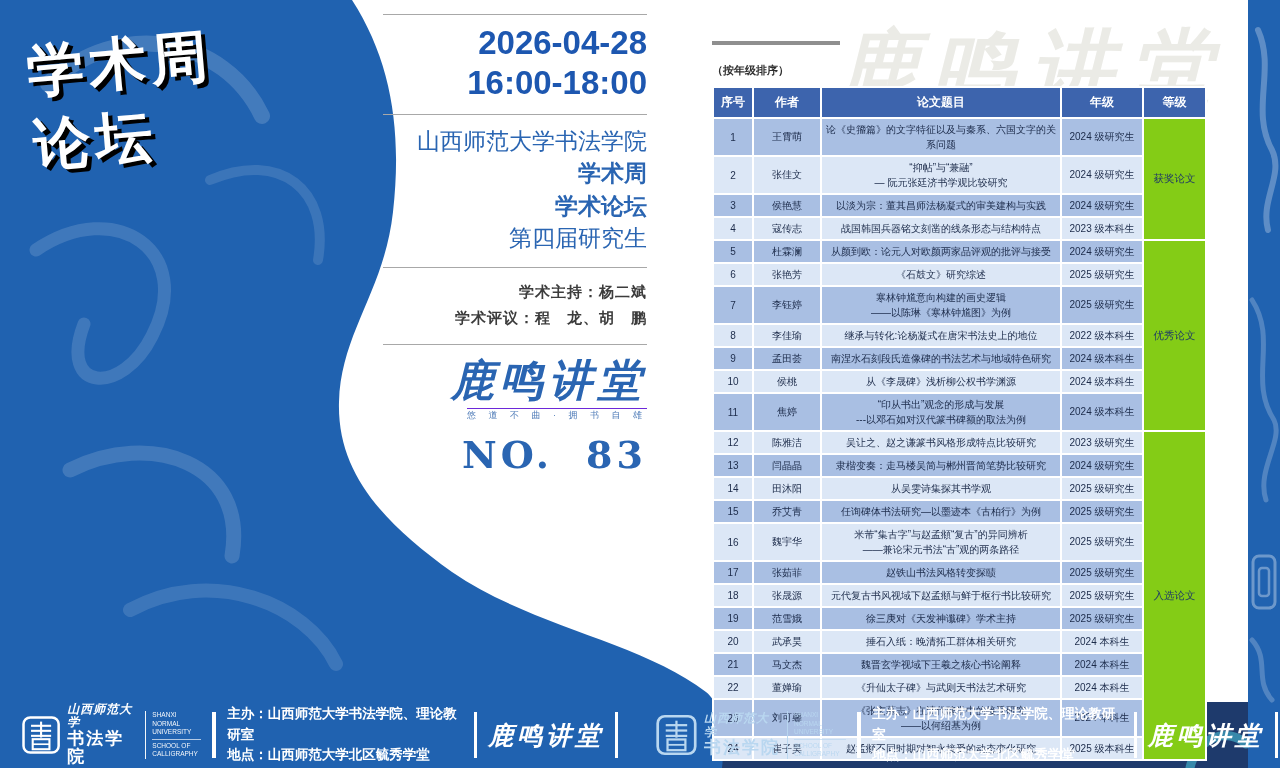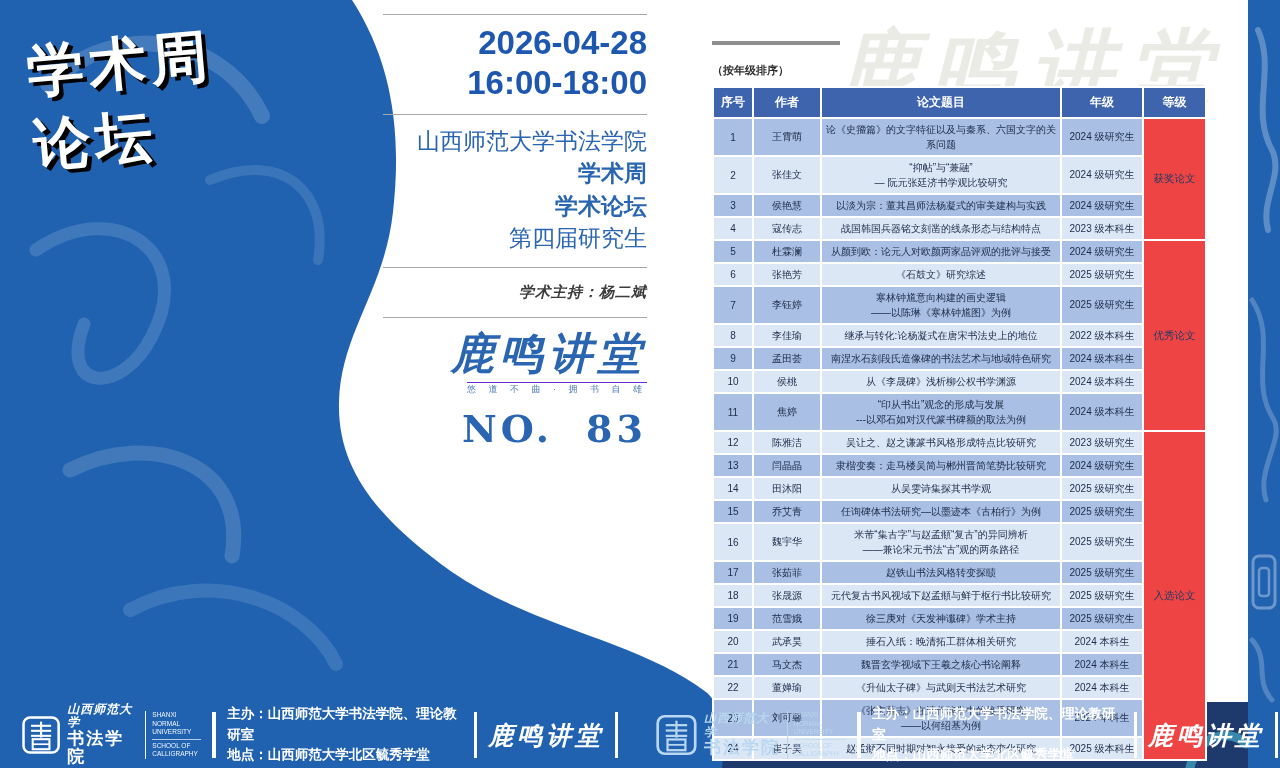--- a/index.html
+++ b/index.html
@@ -17,41 +17,41 @@
     font-weight:900;font-size:57px;line-height:1.3;letter-spacing:5px;
     text-shadow:4px 4px 0 #000;transform:rotate(-5deg);}
 
   
   .mid{position:absolute;left:383px;top:14px;width:264px;z-index:2;text-align:right;}
   .mid-hr{border:0;border-top:1px solid #a8a8a8;margin:0;}
   .date-block{margin:8px 0 10px 0;color:#1d57b0;font-weight:800;font-size:33px;line-height:1.22;}
   .org-block{margin:10px 0 12px 0;color:#2a65b2;font-size:23px;line-height:1.42;}
   .org-line{font-weight:400;}
   .org-line.bold{font-weight:800;}
-  .hosts-block{margin:11px 0 12px 0;color:#3c3c3c;font-weight:700;font-size:15px;line-height:1.75;letter-spacing:1px;font-style:italic;}
+  .hosts-block{margin:11px 0 12px 0;color:#3c3c3c;font-weight:700;font-size:15px;line-height:1.75;letter-spacing:1px;}
   .hall-lockup{margin-top:12px;}
   .hall-name{color:#2a65b2;font-weight:700;font-style:italic;font-size:43px;letter-spacing:6px;line-height:1.1;}
   .hall-tagline{display:inline-block;margin-top:4px;border-top:1px solid #6d28d9;
     color:#4f7cb8;font-size:9px;letter-spacing:5px;font-weight:400;}
   .issue-no{margin-top:10px;color:#2a65b2;font-family:"DejaVu Serif",serif;font-weight:700;
     font-size:38px;letter-spacing:4px;word-spacing:16px;}
 
   
   .panel{position:absolute;left:712px;top:36px;width:494px;z-index:2;}
   .panel-title{font-size:31px;font-weight:800;color:#1f1f1f;letter-spacing:2px;line-height:1.05;}
   .panel-title-bar{width:128px;height:4px;background:#8f8f8f;margin-top:5px;}
   .panel-subtitle{margin-top:18px;font-size:11px;font-weight:700;color:#2e2e2e;}
   .awards-table{border-collapse:collapse;width:493px;table-layout:fixed;margin-top:8px;background:#fff;}
   .awards-table th,.awards-table td{border:2px solid #fff;text-align:center;vertical-align:middle;}
   .awards-table thead th{background:#3d64ad;color:#fff;font-size:12px;font-weight:700;padding:6px 2px;}
   .awards-table td{font-size:10px;padding:3px 3px;color:#1c2b4a;}
   .cell-title{font-size:8.8px;white-space:pre-line;line-height:1.5;}
   .row-a td{background:#a9bfe3;}
   .row-b td{background:#dce7f6;}
-  .awards-table td.level-cell{background:#ef4444;font-size:10.5px;color:#203a66;}
+  .awards-table td.level-cell{background:#84cc16;font-size:10.5px;color:#203a66;}
 
   
   .footer{position:absolute;left:9px;bottom:0;width:1280px;height:66px;z-index:3;display:flex;}
   .footer-half{display:flex;align-items:center;height:66px;}
   .footer-left{width:620px;color:#fff;padding-left:12px;box-sizing:border-box;}
   .footer-right{width:660px;color:#fff;padding-left:26px;box-sizing:border-box;}
   .brand-lockup{display:flex;align-items:center;}
   .footer-right .brand-lockup{color:#b9d7f0;}
   .brand-cn{margin-left:6px;line-height:1.1;text-align:left;}
   .brand-uni{font-size:12px;font-style:italic;font-weight:700;letter-spacing:1px;}
@@ -103,20 +103,21 @@
     <hr class="mid-hr">
     <div class="org-block">
       <div class="org-line">山西师范大学书法学院</div>
       <div class="org-line bold">学术周</div>
       <div class="org-line bold">学术论坛</div>
       <div class="org-line">第四届研究生</div>
     </div>
     <hr class="mid-hr">
     <div class="hosts-block">
       <div>学术主持：杨二斌</div>
+      <div>学术评议：程　龙、胡　鹏</div>
     </div>
     <hr class="mid-hr">
     <div class="hall-lockup">
       <div class="hall-name">鹿鸣讲堂</div>
       <div><span class="hall-tagline">悠 道 不 曲 · 拥 书 自 雄</span></div>
       <div class="issue-no">NO. 83</div>
     </div>
   </div>
 
   <div class="panel">

